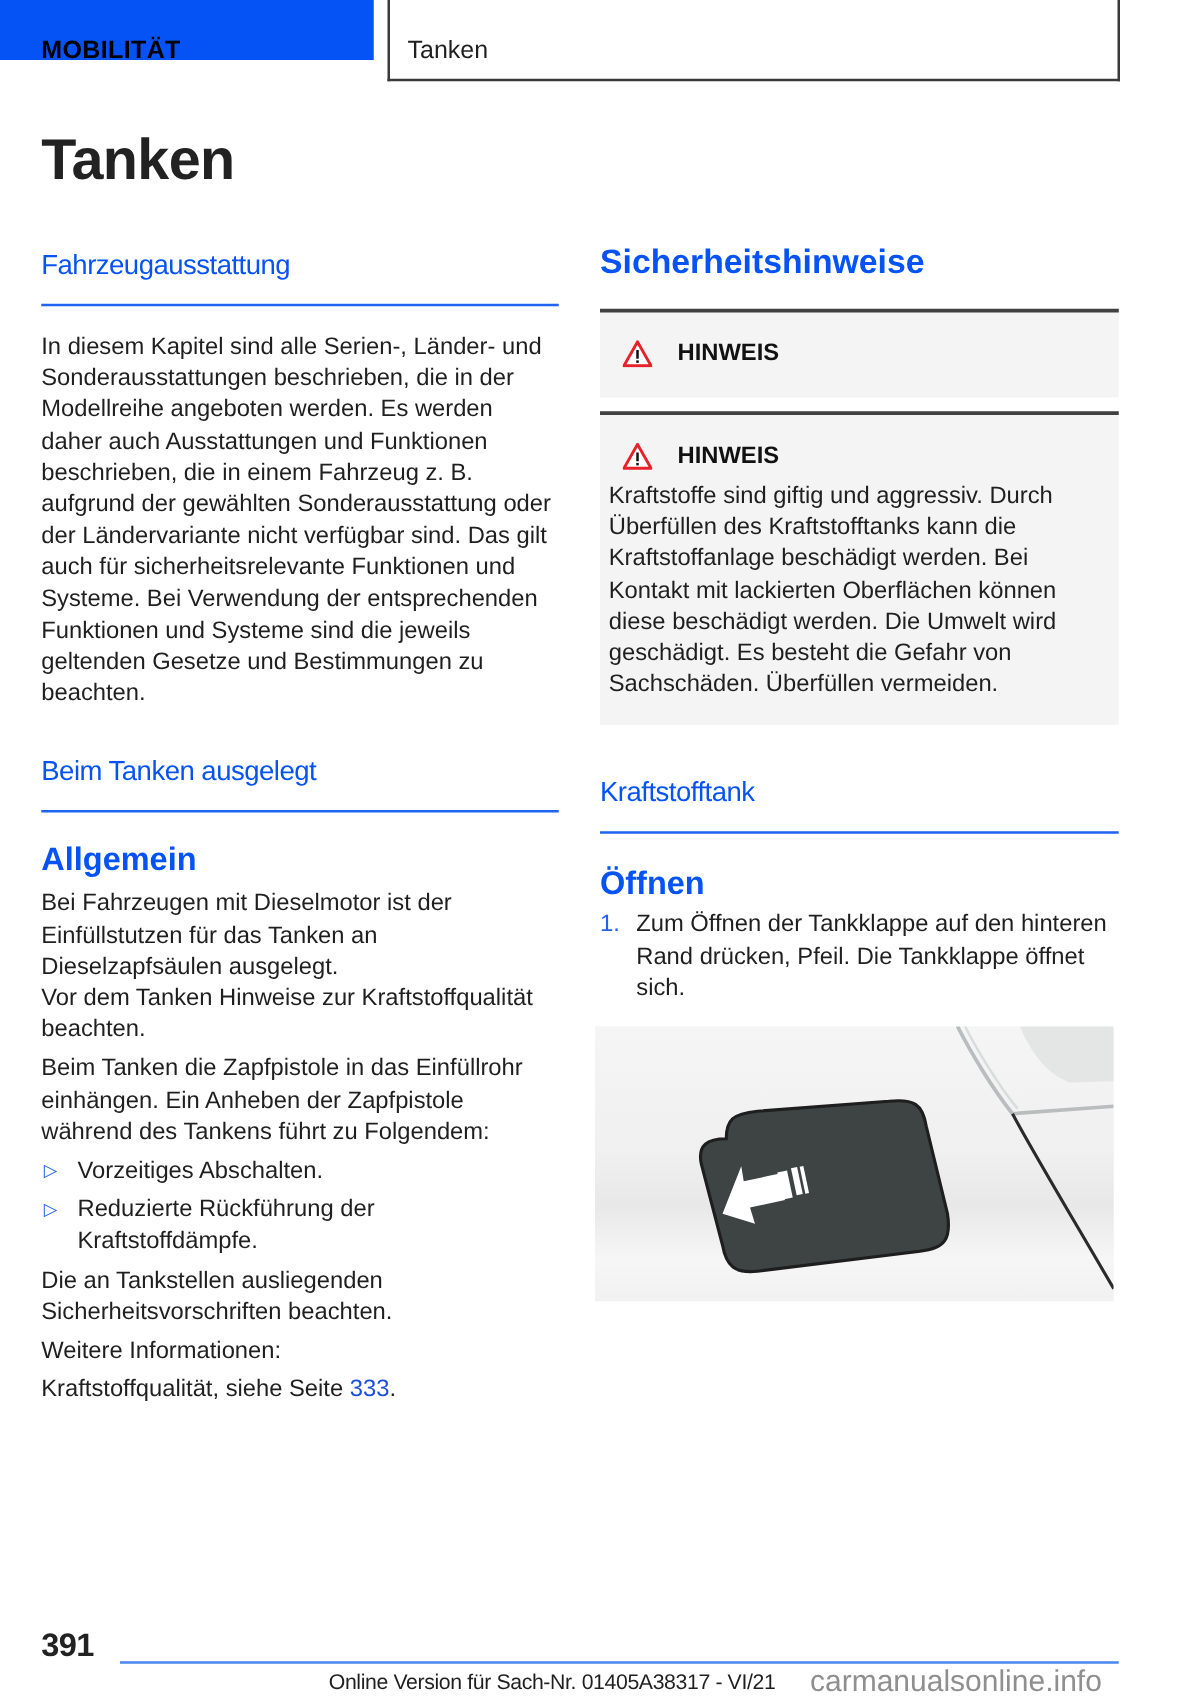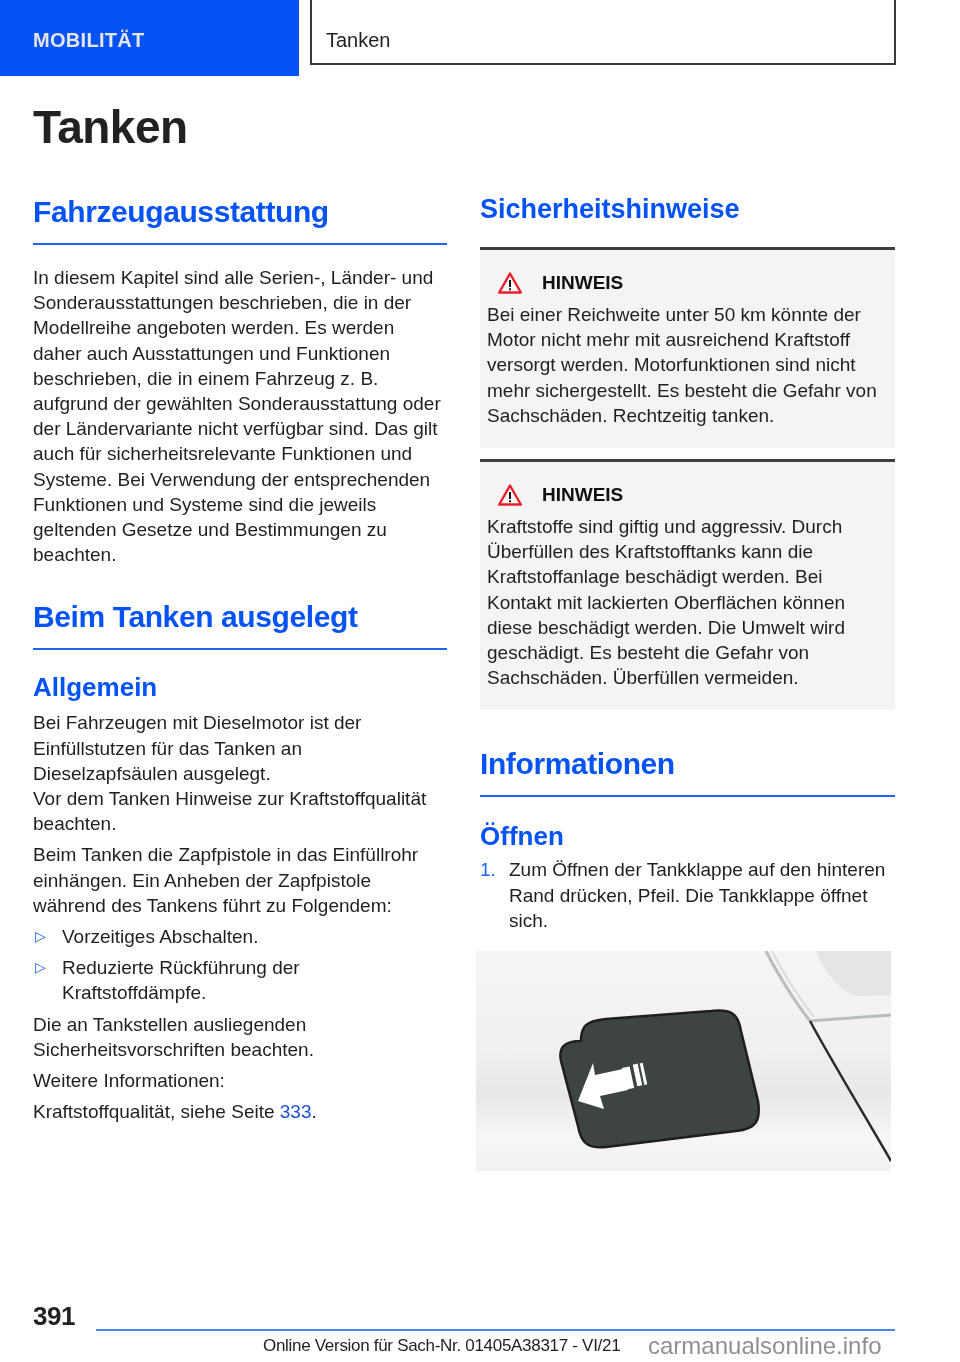--- a/index.html
+++ b/index.html
@@ -1,43 +1,43 @@
 <!DOCTYPE html>
 <html><head>
   <meta charset="utf-8">
   <style>
     * { margin: 0; padding: 0; box-sizing: border-box; }
     html, body { width: 960px; height: 1362px; background: #ffffff; overflow: hidden; }
     body { position: relative; font-family: "Liberation Sans", "DejaVu Sans", sans-serif; color: #1f1f1f; }
 
     
     .hdr-chapter {
-      position: absolute; left: 0; top: 0; width: 299px; height: 76px;
-      background: #0653f5; color: #e5e5e5;
+      position: absolute; left: 0; top: 0; width: 299px; height: 48px;
+      background: #0653f5; color: #000000;
       font-weight: bold; font-size: 20px; letter-spacing: 0.3px;
       padding: 29px 0 0 33px;
     }
     .hdr-section {
       position: absolute; left: 310px; top: -2px; width: 586px; height: 67px;
       border: 2px solid #3a3a3a; border-top: none;
       font-size: 20px; color: #1f1f1f;
       padding: 31px 0 0 14px;
     }
 
     .page-title {
       position: absolute; left: 33px; top: 100px;
       font-size: 46px; font-weight: bold; color: #222; letter-spacing: -0.5px;
     }
 
     .col { position: absolute; width: 414px; }
     .col-left { left: 33px; top: 190px; }
     .col-right { left: 480px; top: 190px; }
 
     .h2 {
-      font-size: 30px; font-weight: bold; color: #0653f5; letter-spacing: -0.4px;
+      font-size: 22px; font-weight: normal; color: #0653f5; letter-spacing: -0.4px;
       padding-bottom: 9px; border-bottom: 2px solid #1f63f0;
       line-height: 44px;
     }
     .h2-small {
       font-size: 27px; font-weight: bold; color: #0653f5;
       padding-bottom: 10px; border-bottom: 2px solid #1f63f0; line-height: 38px;
     }
     .h3 { font-size: 26px; font-weight: bold; color: #0653f5; line-height: 34px; }
 
     p.body { font-size: 19px; line-height: 25.2px; color: #1f1f1f; }
@@ -112,36 +112,35 @@
 
   <div class="notice" style="margin-top:19px;">
     <div class="notice-head">
       <svg viewBox="0 0 24 22">
         <path d="M12 1.5 L22.8 20.5 L1.2 20.5 Z" fill="#ffffff" stroke="#e8202a" stroke-width="2.4" stroke-linejoin="round"></path>
         <rect x="11" y="8" width="2" height="7" fill="#111"></rect>
         <rect x="11" y="16.3" width="2" height="2" fill="#111"></rect>
       </svg>
       <span class="notice-title">HINWEIS</span>
     </div>
-    <p style="margin-top:4px;">Bei einer Reichweite unter 50 km könnte der Motor nicht mehr mit ausreichend Kraftstoff versorgt werden. Motorfunktionen sind nicht mehr sichergestellt. Es besteht die Gefahr von Sachschäden. Rechtzeitig tanken.</p>
   </div>
 
   <div class="notice" style="margin-top:11px;">
     <div class="notice-head">
       <svg viewBox="0 0 24 22">
         <path d="M12 1.5 L22.8 20.5 L1.2 20.5 Z" fill="#ffffff" stroke="#e8202a" stroke-width="2.4" stroke-linejoin="round"></path>
         <rect x="11" y="8" width="2" height="7" fill="#111"></rect>
         <rect x="11" y="16.3" width="2" height="2" fill="#111"></rect>
       </svg>
       <span class="notice-title">HINWEIS</span>
     </div>
     <p style="margin-top:4px;">Kraftstoffe sind giftig und aggressiv. Durch Überfüllen des Kraftstofftanks kann die Kraftstoffanlage beschädigt werden. Bei Kontakt mit lackierten Oberflächen können diese beschädigt werden. Die Umwelt wird geschädigt. Es besteht die Gefahr von Sachschäden. Überfüllen vermeiden.</p>
   </div>
 
-  <h2 class="h2" style="margin-top:32px;">Informationen</h2>
+  <h2 class="h2" style="margin-top:32px;">Kraftstofftank</h2>
   <h3 class="h3" style="margin-top:22px;">Öffnen</h3>
   <ol class="steps" style="margin-top:4px;">
     <li>
       <span class="num">1.</span>
       <span>Zum Öffnen der Tankklappe auf den hinteren Rand drücken, Pfeil. Die Tankklappe öffnet sich.</span>
     </li>
   </ol>
 
   <div class="figure" style="margin-top:18px; margin-left:-4px;">
     <svg width="415" height="220" viewBox="0 0 415 220">

